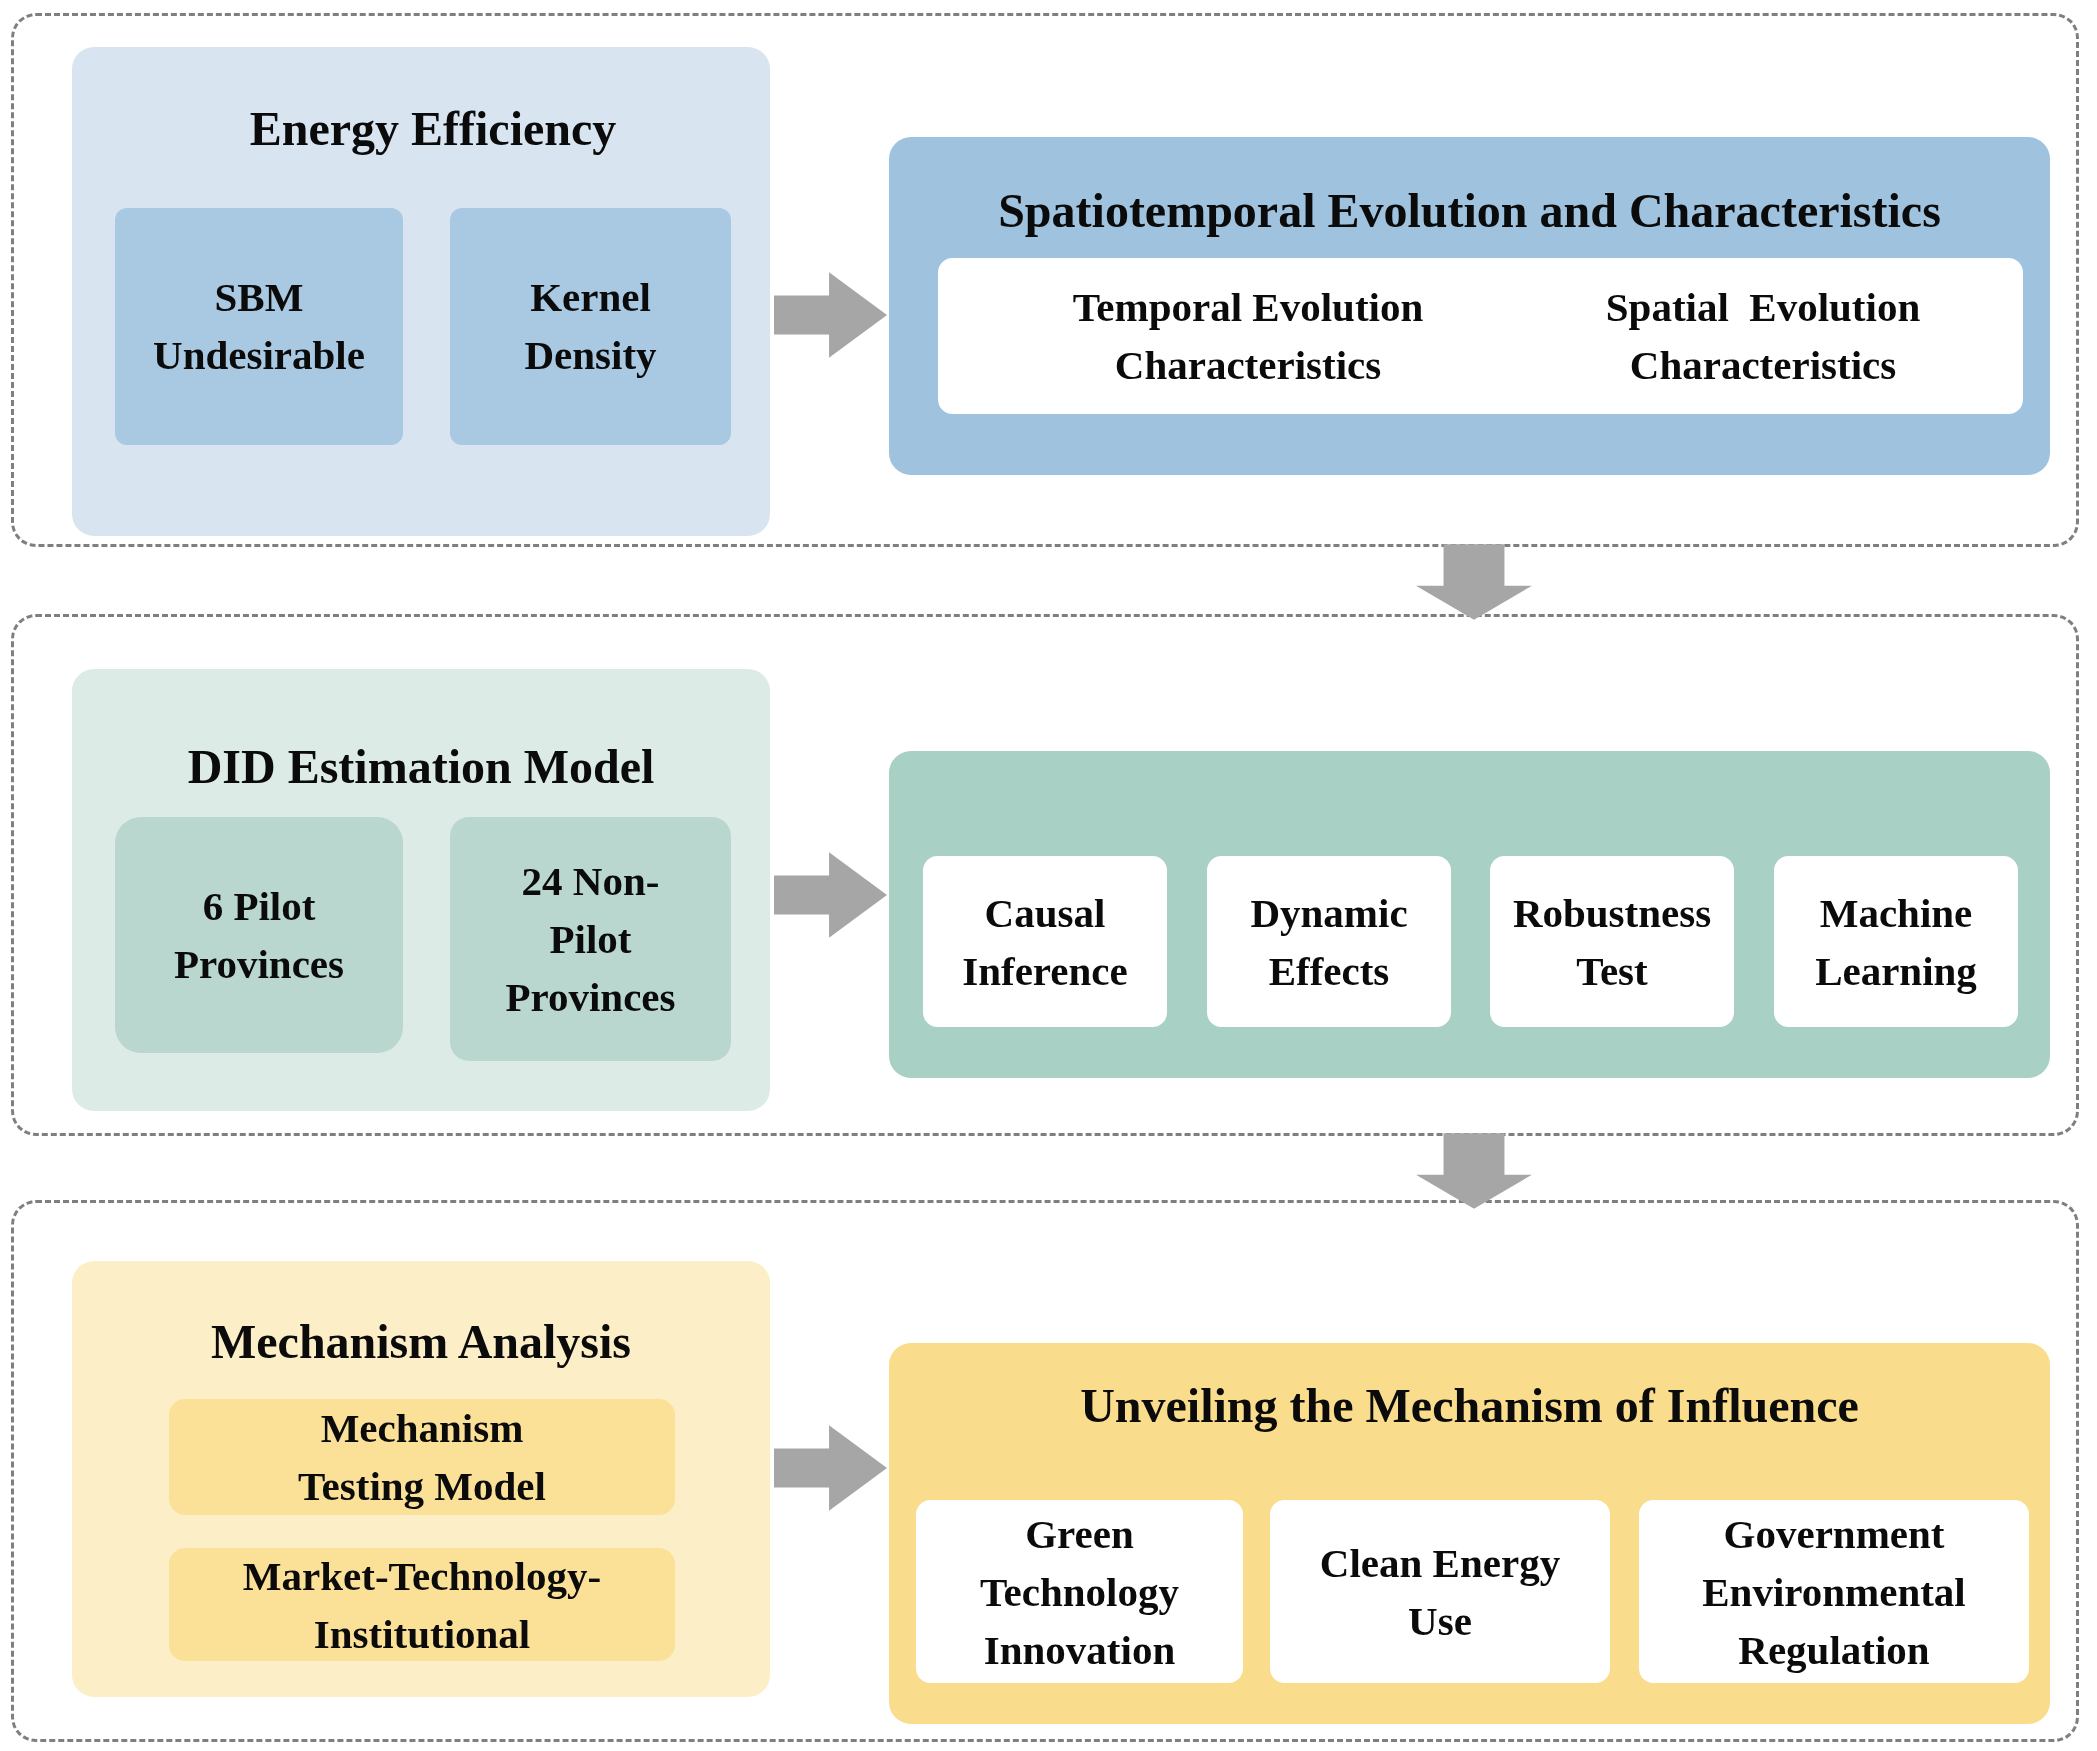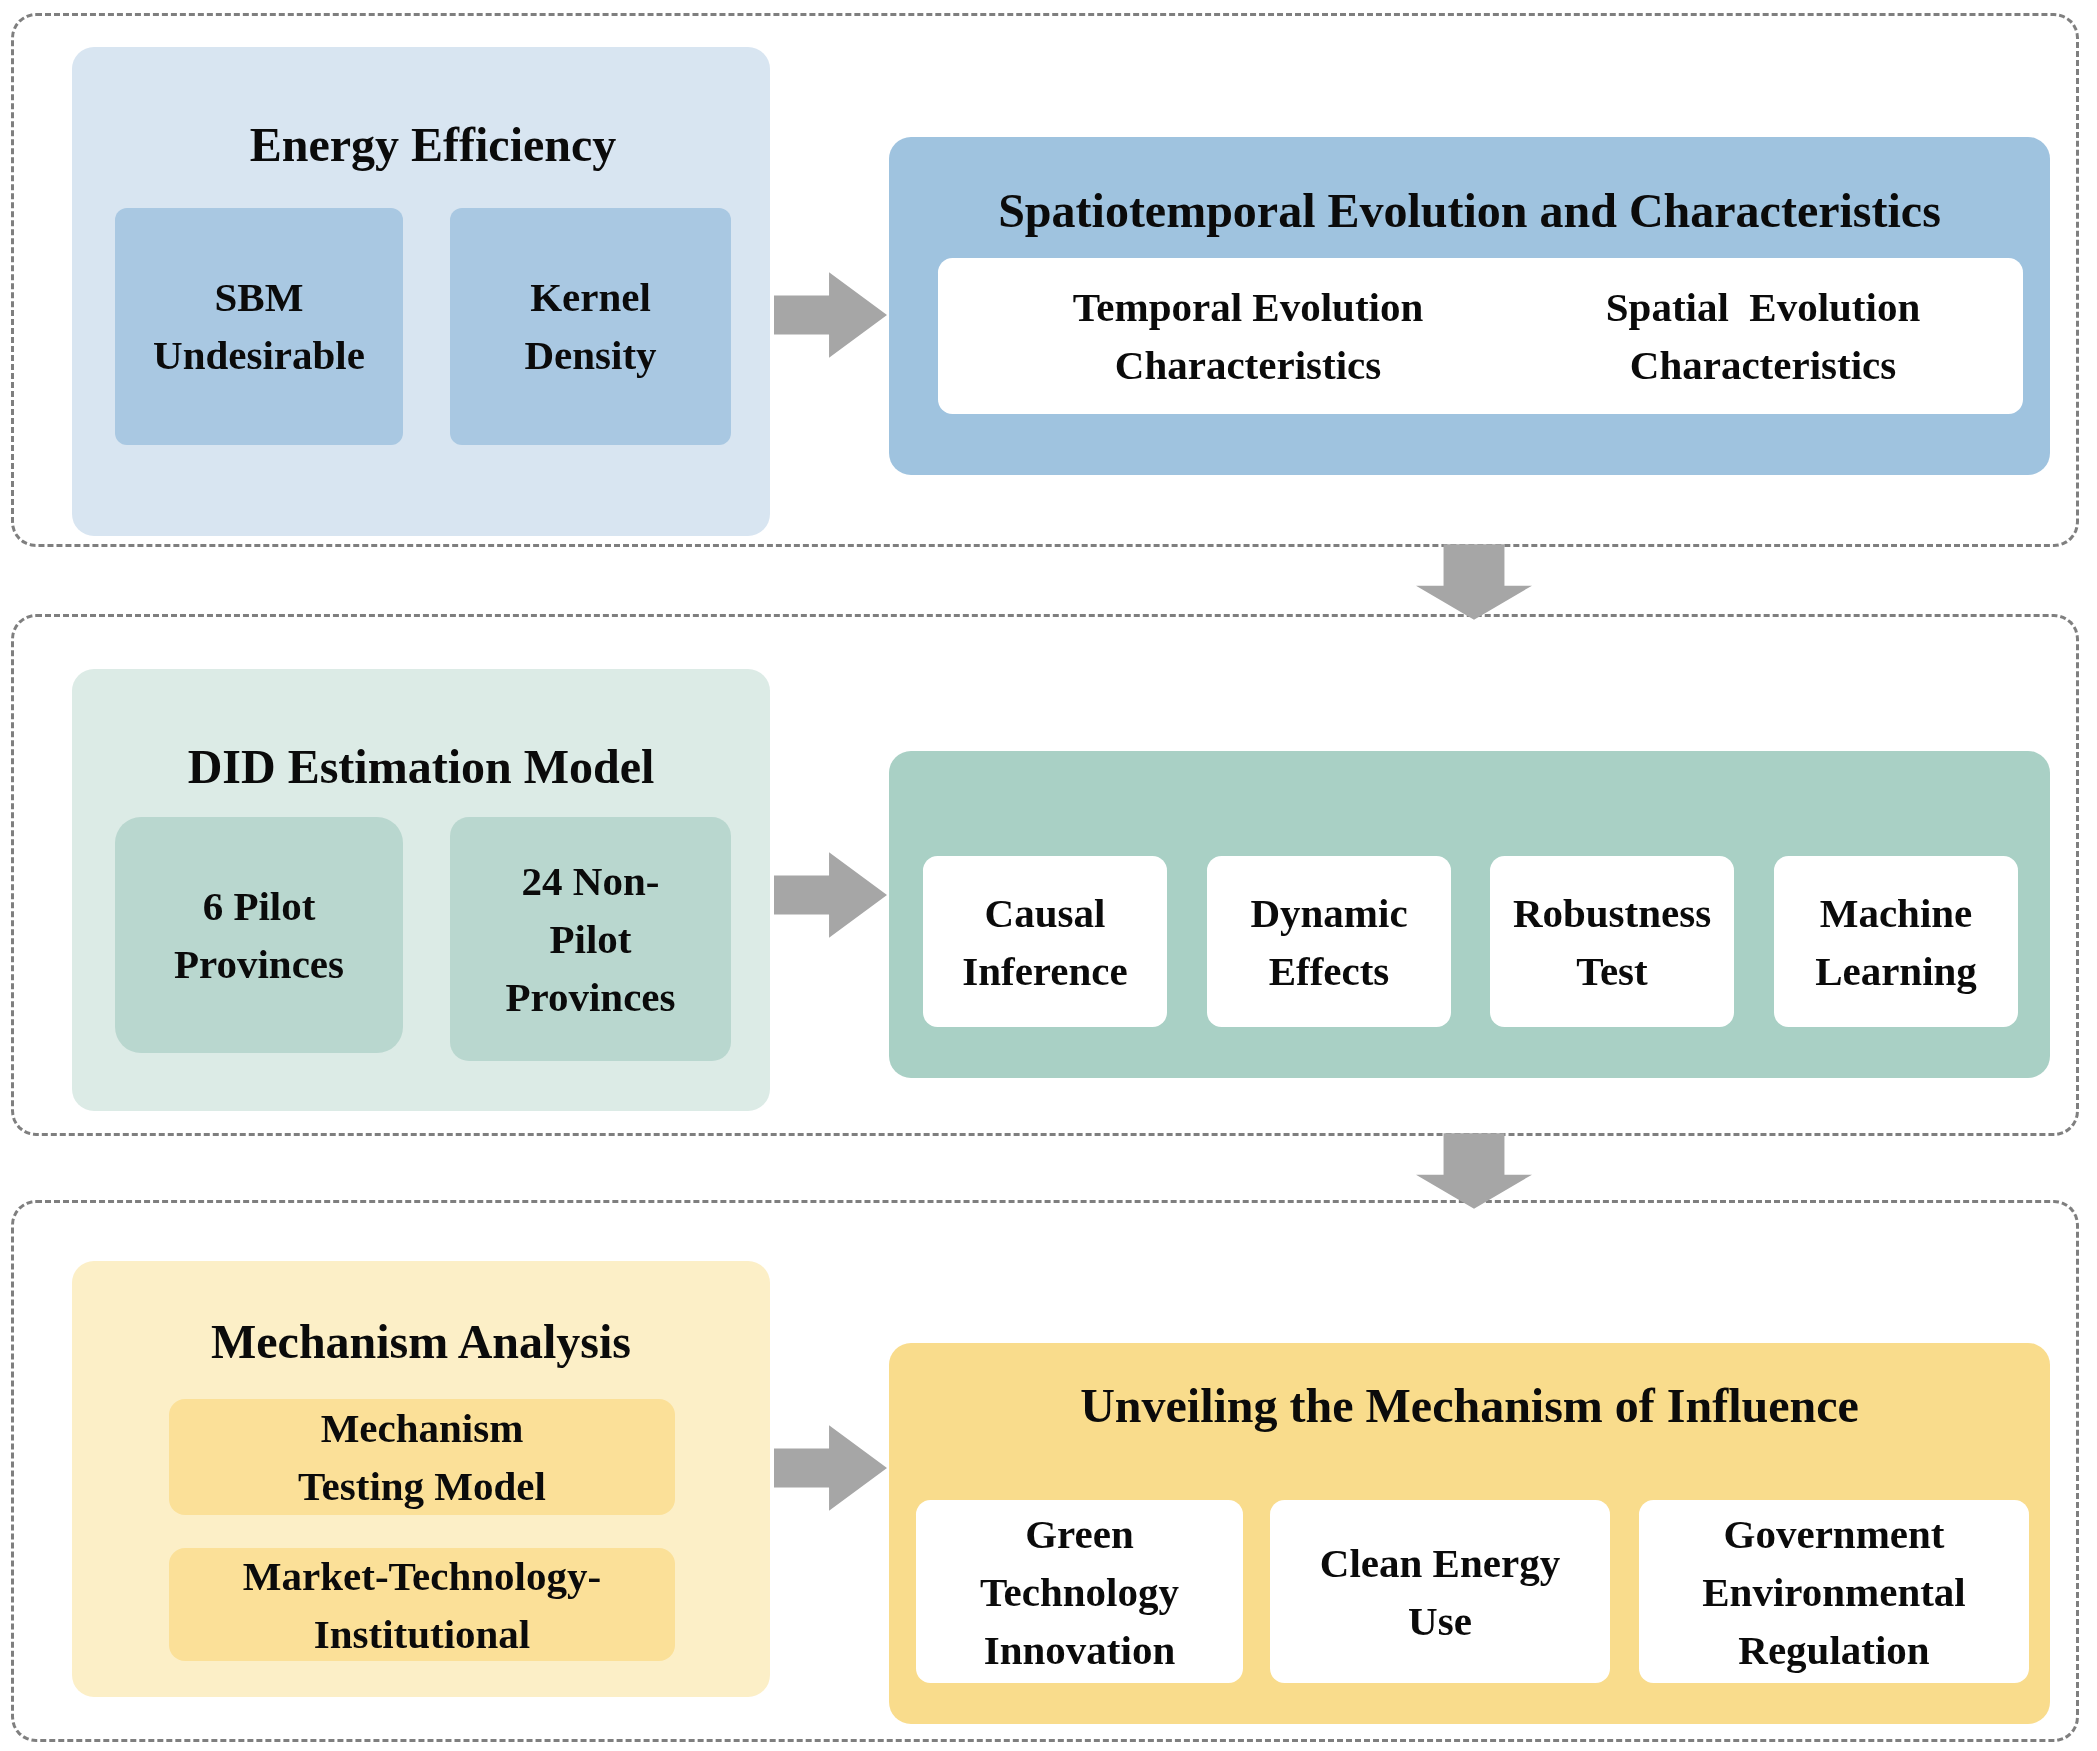--- a/index.html
+++ b/index.html
@@ -48,21 +48,21 @@
   .p-pe  { background: var(--green-panel,       #a9d0c5); }
   .p-ma  { background: var(--yellow-panel-light,#fcefc7); }
   .b-ma  { background: var(--yellow-box,        #fbe098); border-radius: 16px; }
   .p-un  { background: var(--yellow-panel,      #f9dc8c); }
 
   .arrow { position: absolute; color: var(--arrow, #a6a6a6); z-index: 5; }
   .arrow svg { display: block; }
 
   
   .p-ee   { left: 58px;  top: 30.5px;  width: 698px;  height: 489px; }
-  .ttl-ee { top: 65px; padding-left: 24px; }
+  .ttl-ee { top: 49px; padding-left: 24px; }
   .b-sbm  { left: 43px;  top: 161px; width: 288px; height: 237px; }
   .b-ker  { left: 378px; top: 161px; width: 281px; height: 237px; }
   .ar-r1  { left: 760px; top: 256px; }
   .p-sp   { left: 875px; top: 121px; width: 1161px; height: 338px; }
   .ttl-sp { top: 41px; }
   .w-tmp  { left: 49px;  top: 121px; width: 620px; height: 156px; }
   .w-spa  { left: 614px; top: 121px; width: 520px; height: 156px; }
 
   
   .p-did   { left: 58px; top: 52px; width: 698px; height: 442px; }

